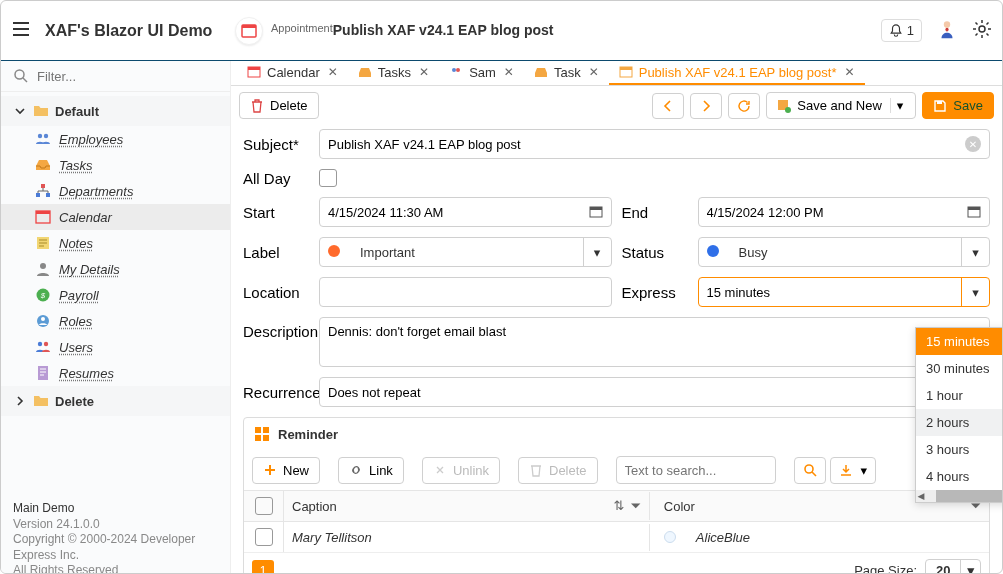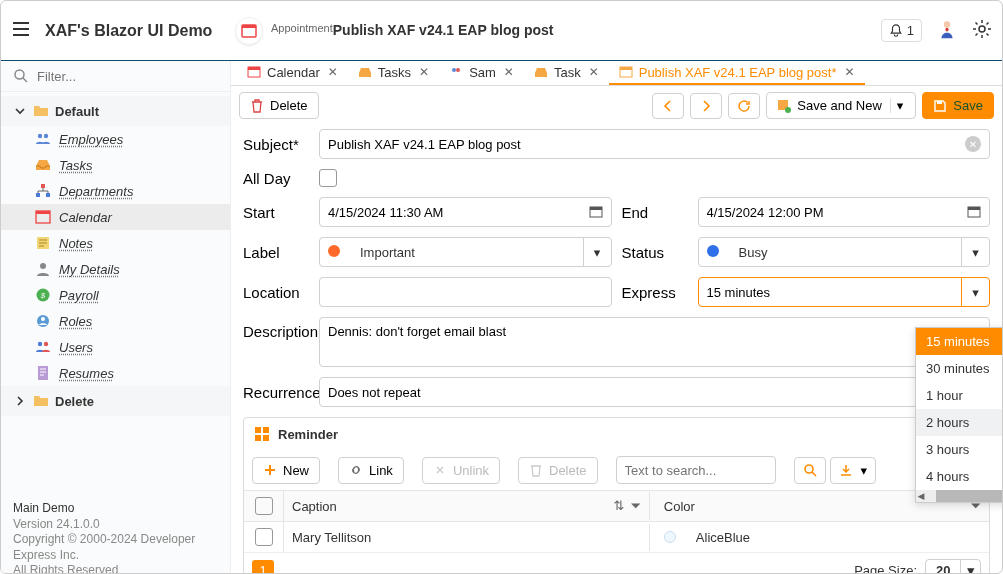--- a/index.html
+++ b/index.html
@@ -93,21 +93,21 @@
 .panel .pbar input { width:100%; border:none; outline:none; font-size:13px; background:transparent; }
 .panel .pbar .after { display:flex; gap:4px; }
 
 .grid .ghead, .grid .grow { display:flex; align-items:center; }
 .grid .ghead { background:#fafafa; border-top:1px solid #e5e5e5; border-bottom:1px solid #e5e5e5; }
 .grid .c { padding:6px 8px; border-right:1px solid #e5e5e5; display:flex; align-items:center; gap:20px; }
 .grid .c.ck { width:40px; justify-content:center; border-right:1px solid #e5e5e5; }
 .grid .c.cap { flex:1.1; }
 .grid .c.col { flex:1;margin-left:6px; }
 .grid .ghead .ops { margin-left:auto; display:flex; gap:6px; color:#666; }
-.grid .grow { border-bottom:1px solid #eee; }
+.grid .grow { border-bottom:1px solid #eee;font-style:italic; }
 .swatch { width:12px; height:12px; border-radius:50%; border:1px solid #cde; background:#eff7ff; }
 
 .pager { display:flex; align-items:center; padding:6px 8px; gap:8px; }
 .pager .pg { width:22px; height:22px; background:#ff8c00; color:#fff; display:flex; align-items:center; justify-content:center; border-radius:3px; font-size:12px; }
 .pager .sp { flex:1; }
 .pager .dd2 { border:1px solid #d0d0d0; border-radius:4px; display:flex; align-items:center;font-weight:bold; }
 .pager .dd2 span { padding:3px 10px; }
 .pager .dd2 .cv { border-left:1px solid #d0d0d0; padding:3px 6px; }
 </style>
 </head>

